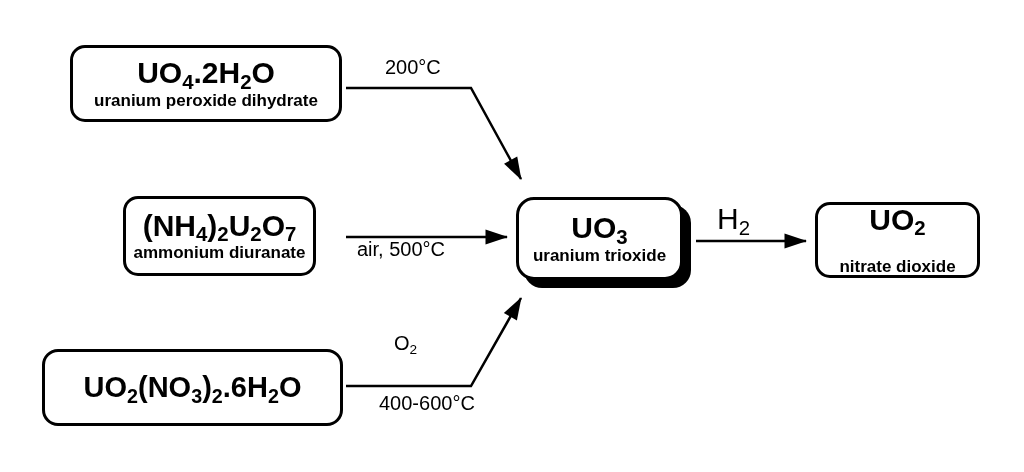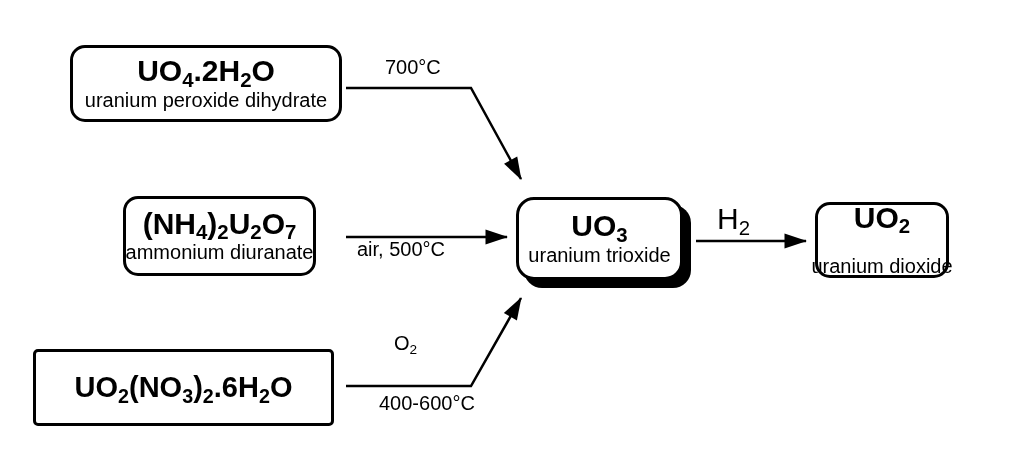--- a/index.html
+++ b/index.html
@@ -35,43 +35,43 @@
     text-align: center;
     padding: 4px 8px;
   }
   .node .formula {
     font-weight: bold;
     font-size: 30px;
     line-height: 1.12;
     white-space: nowrap;
   }
   .node .sublabel {
-    font-weight: normal;
-    font-size: 20px;
+    font-weight: bold;
+    font-size: 17px;
     line-height: 1.25;
     white-space: nowrap;
   }
   sub {
     font-size: 68%;
     vertical-align: baseline;
     position: relative;
     top: 0.28em;
   }
   .arrow-label {
     position: absolute;
     font-size: 20px;
     white-space: nowrap;
   }
   
   #node-peroxide  { left: 70px;  top: 45px;  width: 272px; height: 77px; }
   #node-diuranate { left: 123px; top: 196px; width: 193px; height: 80px; }
-  #node-nitrate   { left: 33px;  top: 349px; width: 301px; height: 77px; border-radius: 5px; }
+  #node-nitrate   { left: 42px;  top: 349px; width: 301px; height: 77px; border-radius: 16px; }
   #node-nitrate .formula { font-size: 29px; }
   #node-trioxide  { left: 516px; top: 197px; width: 167px; height: 83px; border-radius: 18px; box-shadow: 8px 8px 0 0 #000000; justify-content: center; }
-  #node-dioxide   { left: 815px; top: 202px; width: 134px; height: 76px; gap: 20px; }
+  #node-dioxide   { left: 815px; top: 202px; width: 165px; height: 76px; gap: 20px; }
   
   #label-400c   { left: 385px; top: 56px; }
   #label-air500 { left: 357px; top: 206px; margin-top: 32px; }
   #label-o2     { left: 394px; top: 332px; }
   #label-400600 { left: 379px; top: 392px; }
   #label-h2     { left: 717px; top: 202px; font-size: 30px; }
 </style>
 </head>
 <body>
 
@@ -103,24 +103,24 @@
     <div class="formula">UO<sub>2</sub>(NO<sub>3</sub>)<sub>2</sub>.6H<sub>2</sub>O</div>
   </div>
 
   <div class="node" id="node-trioxide">
     <div class="formula">UO<sub>3</sub></div>
     <div class="sublabel">uranium trioxide</div>
   </div>
 
   <div class="node" id="node-dioxide">
     <div class="formula">UO<sub>2</sub></div>
-    <div class="sublabel">uranium dioxide</div>
+    <div class="sublabel">nitrate dioxide</div>
   </div>
 
-  <div class="arrow-label" id="label-400c">700°C</div>
+  <div class="arrow-label" id="label-400c">200°C</div>
 
   <div class="arrow-label" id="label-air500">air, 500°C</div>
 
   <div class="arrow-label" id="label-o2">O<sub>2</sub></div>
 
   <div class="arrow-label" id="label-400600">400-600°C</div>
 
   <div class="arrow-label" id="label-h2">H<sub>2</sub></div>
 
 </div>

